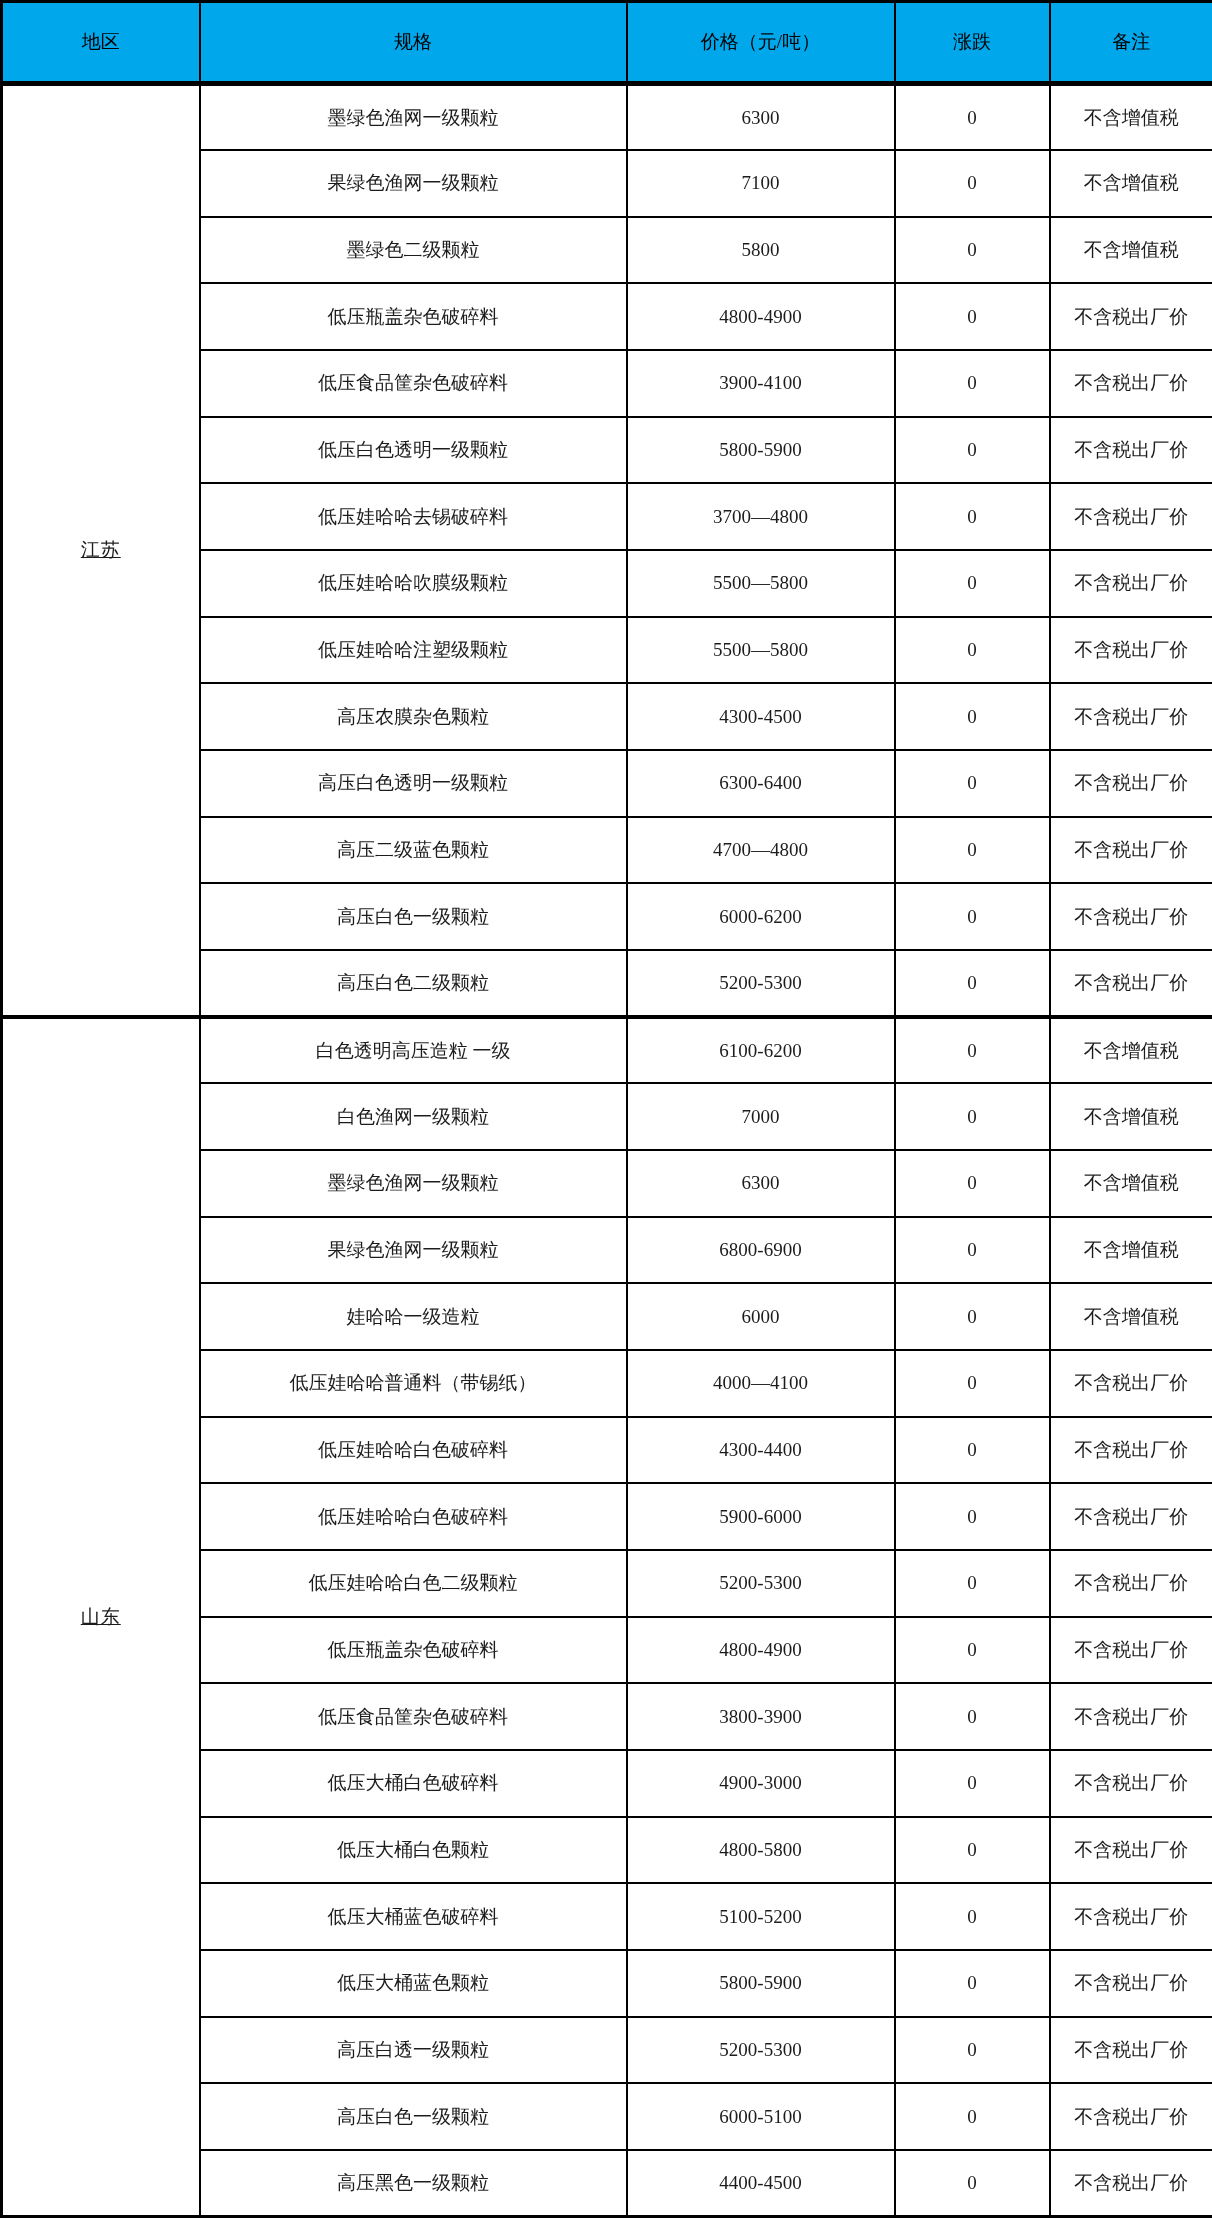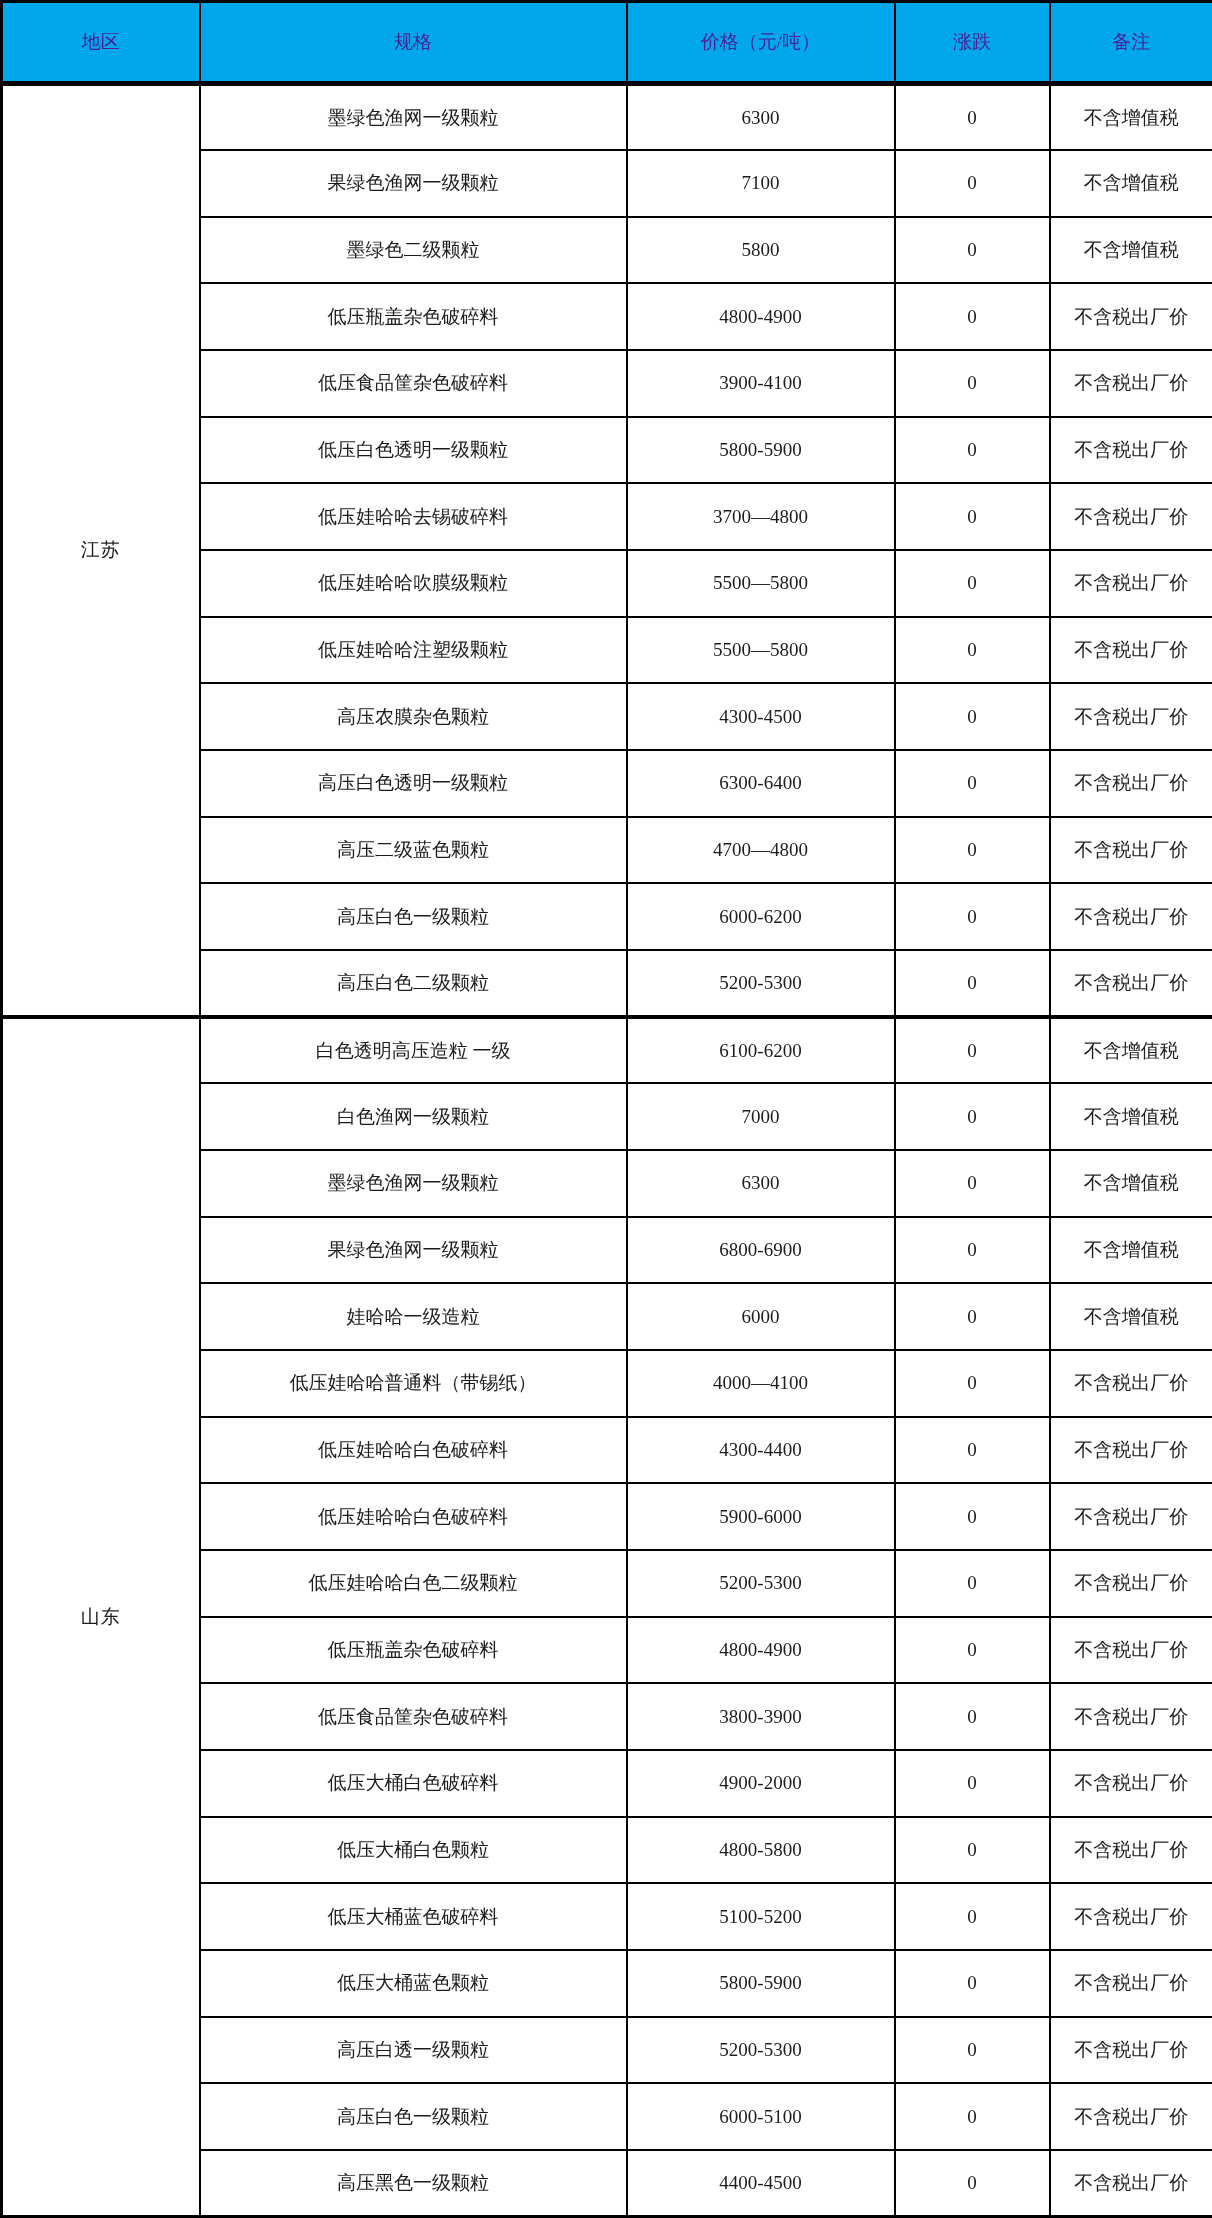--- a/index.html
+++ b/index.html
@@ -31,26 +31,26 @@
     font-size: 19px;
     font-weight: normal;
     padding: 0 4px;
     overflow: hidden;
     white-space: nowrap;
   }
   tr.header-row th {
     background: var(--header-bg);
     height: 82px;
     border-bottom: 5px solid var(--border-color);
-    color: #4c1d95;
+    color: #000000;
   }
   tbody tr { height: 66px; }
   tr.region-start td { border-top: 4px solid var(--border-color); }
   table.price-table { border: 3px solid var(--border-color); }
-  td.region-cell { letter-spacing: 1px; }
+  td.region-cell { letter-spacing: 1px; text-decoration: underline; }
 </style>
 </head>
 <body>
 
 <table class="price-table">
   <colgroup>
     <col style="width:198px">
     <col style="width:427px">
     <col style="width:268px">
     <col style="width:155px">
@@ -213,21 +213,21 @@
     <td class="note-cell">不含税出厂价</td>
   </tr>
       <tr>
     <td class="spec-cell">低压食品筐杂色破碎料</td>
     <td class="price-cell">3800-3900</td>
     <td class="change-cell">0</td>
     <td class="note-cell">不含税出厂价</td>
   </tr>
       <tr>
     <td class="spec-cell">低压大桶白色破碎料</td>
-    <td class="price-cell">4900-2000</td>
+    <td class="price-cell">4900-3000</td>
     <td class="change-cell">0</td>
     <td class="note-cell">不含税出厂价</td>
   </tr>
       <tr>
     <td class="spec-cell">低压大桶白色颗粒</td>
     <td class="price-cell">4800-5800</td>
     <td class="change-cell">0</td>
     <td class="note-cell">不含税出厂价</td>
   </tr>
       <tr>

